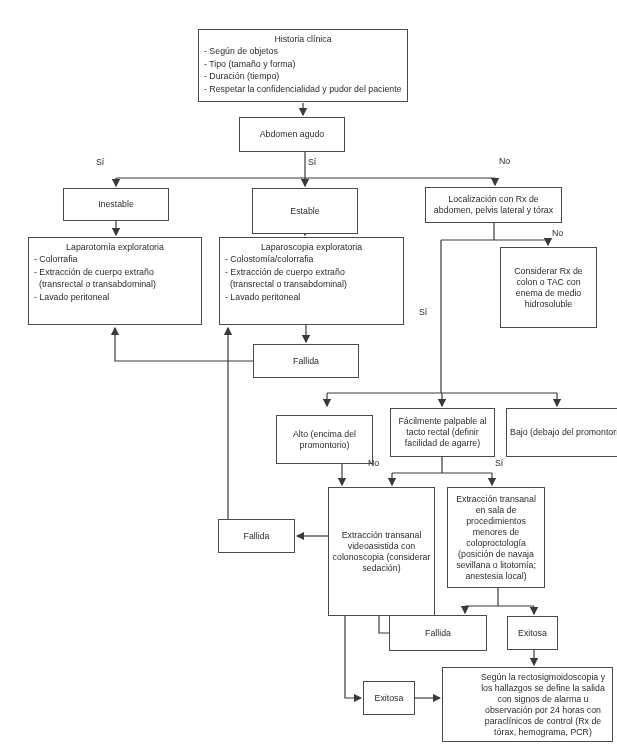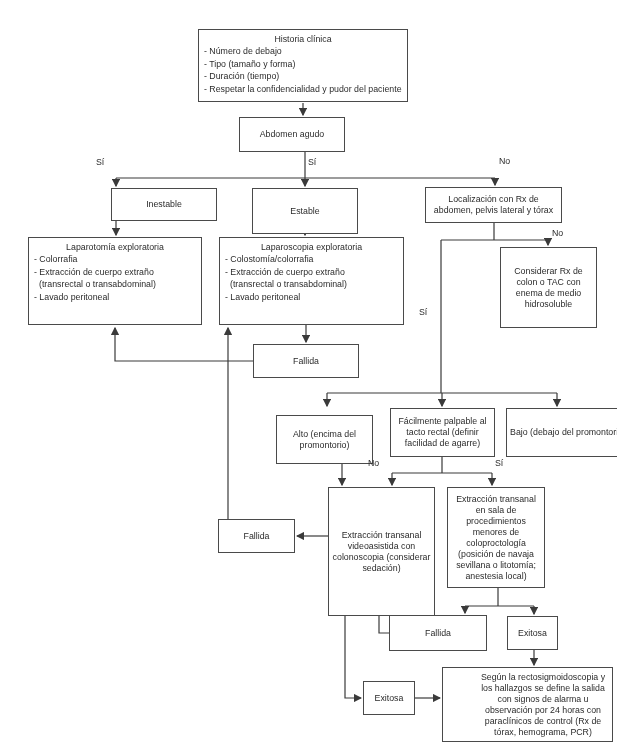--- a/index.html
+++ b/index.html
@@ -85,31 +85,31 @@
       <path d="M534 606 V614" marker-end="url(#ah)"></path>
       <path d="M389 633 H379 V594" marker-end="url(#ah)"></path>
       <path d="M534 650 V665" marker-end="url(#ah)"></path>
       <path d="M345 590 V698 H361" marker-end="url(#ah)"></path>
       <path d="M415 698 H440" marker-end="url(#ah)"></path>
     </g>
   </svg>
 
   <div class="node multi" style="left:198px; top:29px; width:210px; height:73px;">
     <div class="node-title">Historia clínica</div>
-    <div class="node-line">- Número de debajo</div>
+    <div class="node-line">- Según de objetos</div>
     <div class="node-line">- Tipo (tamaño y forma)</div>
     <div class="node-line">- Duración (tiempo)</div>
     <div class="node-line">- Respetar la confidencialidad y pudor del paciente</div>
   </div>
 
   <div class="node center" style="left:239px; top:117px; width:106px; height:35px;">
     <span>Abdomen agudo</span>
   </div>
 
-  <div class="node center" style="left:63px; top:188px; width:106px; height:33px;margin-left:48px;">
+  <div class="node center" style="left:63px; top:188px; width:106px; height:33px;">
     <span>Inestable</span>
   </div>
 
   <div class="node center" style="left:252px; top:188px; width:106px; height:46px;">
     <span>Estable</span>
   </div>
 
   <div class="node center" style="left:425px; top:187px; width:137px; height:36px;">
     <span>Localización con Rx de abdomen, pelvis lateral y tórax</span>
   </div>

